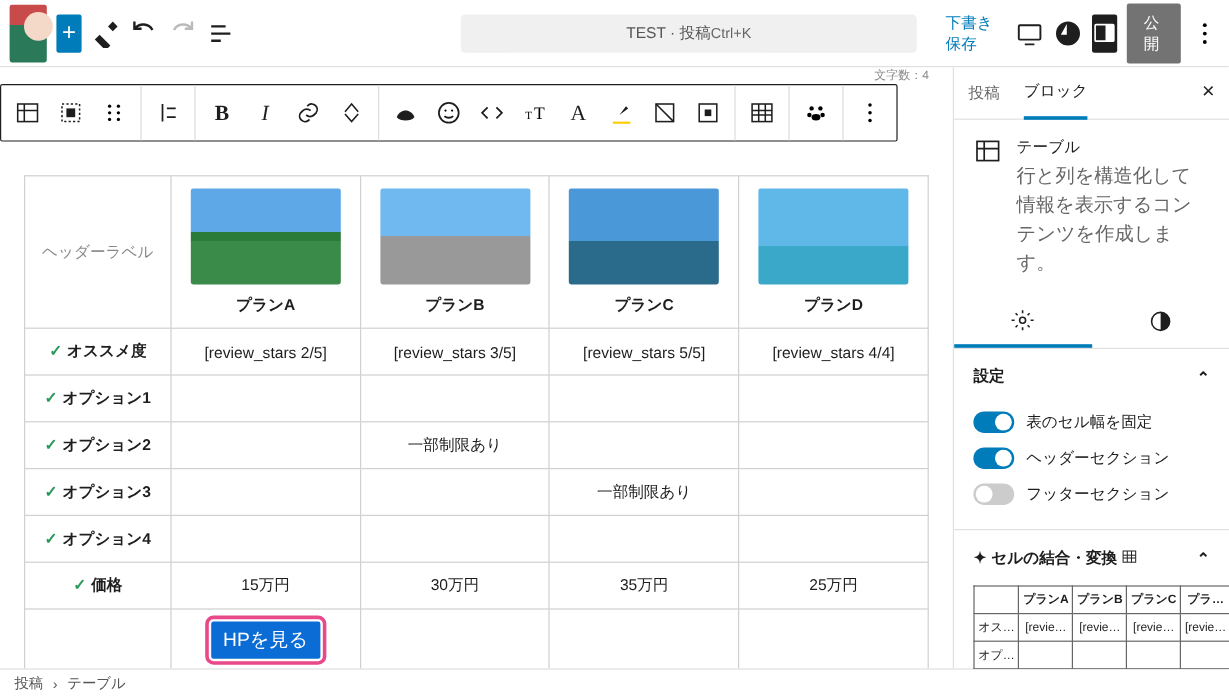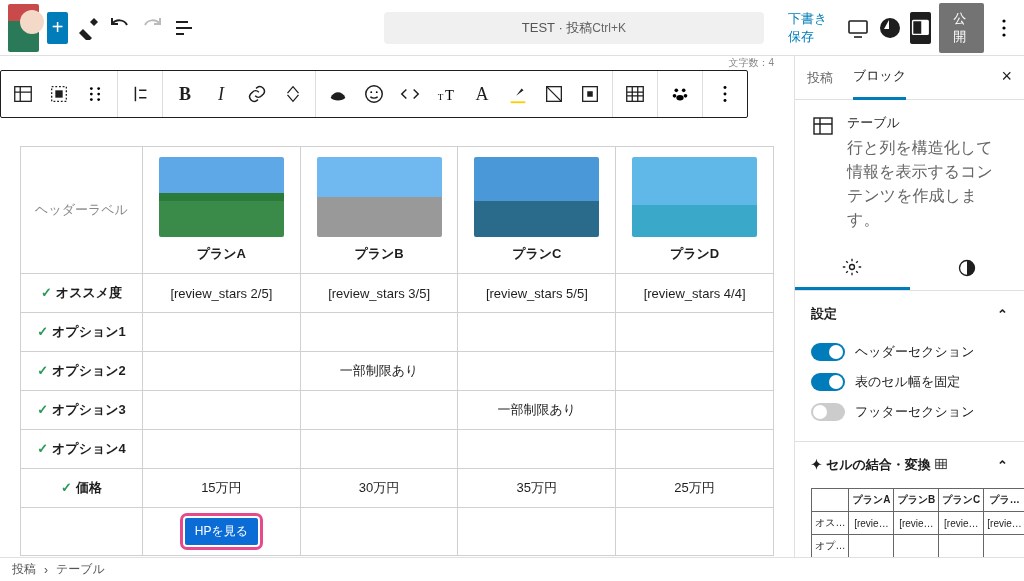--- a/index.html
+++ b/index.html
@@ -39,21 +39,21 @@
 table.comp td, table.comp th { border: 1px solid #d0d0d0; padding: 10px 8px; text-align: center; vertical-align: middle; font-size: 13px; }
 table.comp th.hdr { color: #888; font-weight: normal; height: 110px; }
 .thumb { width: 125px; height: 80px; margin: 0 auto 8px; border-radius: 2px; }
 .thumbA { background: linear-gradient(#5fa8e8 0 45%, #2a7a3a 45% 55%, #3a8a4a 55% 100%); }
 .thumbB { background: linear-gradient(#6fb8f0 0 50%, #999 50% 100%); }
 .thumbC { background: linear-gradient(#4a98d8 0 55%, #2a6a8a 55% 100%); }
 .thumbD { background: linear-gradient(#5fb8e8 0 60%, #3aa8c8 60% 100%); }
 .planname { font-weight: bold; }
 .rowlabel { font-weight: bold; }
 .check { color: #2a9a5a; margin-right: 4px; }
-.hpbtn { display: inline-block; background: #0a6cd4; color: #fff; padding: 5px 10px; font-size: 12px; border-radius: 2px; outline: 3px solid #e8498a; outline-offset: 2px; }
+.hpbtn { display: inline-block; background: #0a6cd4; color: #fff; padding: 5px 10px; font-size: 16px; border-radius: 2px; outline: 3px solid #e8498a; outline-offset: 2px; }
 
 
 .side .tabs { display: flex; border-bottom: 1px solid #e0e0e0; padding: 0 12px; height: 44px; align-items: center; gap: 20px; position: relative; }
 .side .tab { padding: 12px 0; color: #666; cursor: pointer; font-size: 13px; }
 .side .tab.active { color: #1e1e1e; font-weight: 500; border-bottom: 3px solid #007cba; }
 .side .closex { position: absolute; right: 12px; top: 10px; cursor: pointer; font-size: 18px; }
 .blockinfo { padding: 14px 16px; display: flex; gap: 12px; }
 .blockinfo .ico { width: 24px; height: 24px; flex-shrink: 0; }
 .blockinfo .ttl { font-weight: 500; margin-bottom: 4px; }
 .blockinfo .desc { font-size: 16px; color: #666; line-height: 1.5; }
@@ -367,25 +367,25 @@
         </div>
     </div>
     <div class="panel">
       <div class="panel-h">
           <span>設定</span>
           <span>⌃</span>
         </div>
       <div class="panel-b">
         <div class="toggle-row">
             <div class="toggle on"></div>
-            <span>ヘッダーセクション</span>
+            <span>表のセル幅を固定</span>
           </div>
         <div class="toggle-row">
             <div class="toggle on"></div>
-            <span>表のセル幅を固定</span>
+            <span>ヘッダーセクション</span>
           </div>
         <div class="toggle-row">
             <div class="toggle"></div>
             <span>フッターセクション</span>
           </div>
       </div>
     </div>
     <div class="panel">
       <div class="panel-h">
         <span><span style="margin-right:4px">✦</span><span>セルの結合・変換</span> <svg width="14" height="14" viewBox="0 0 24 24" style="vertical-align:-2px">

